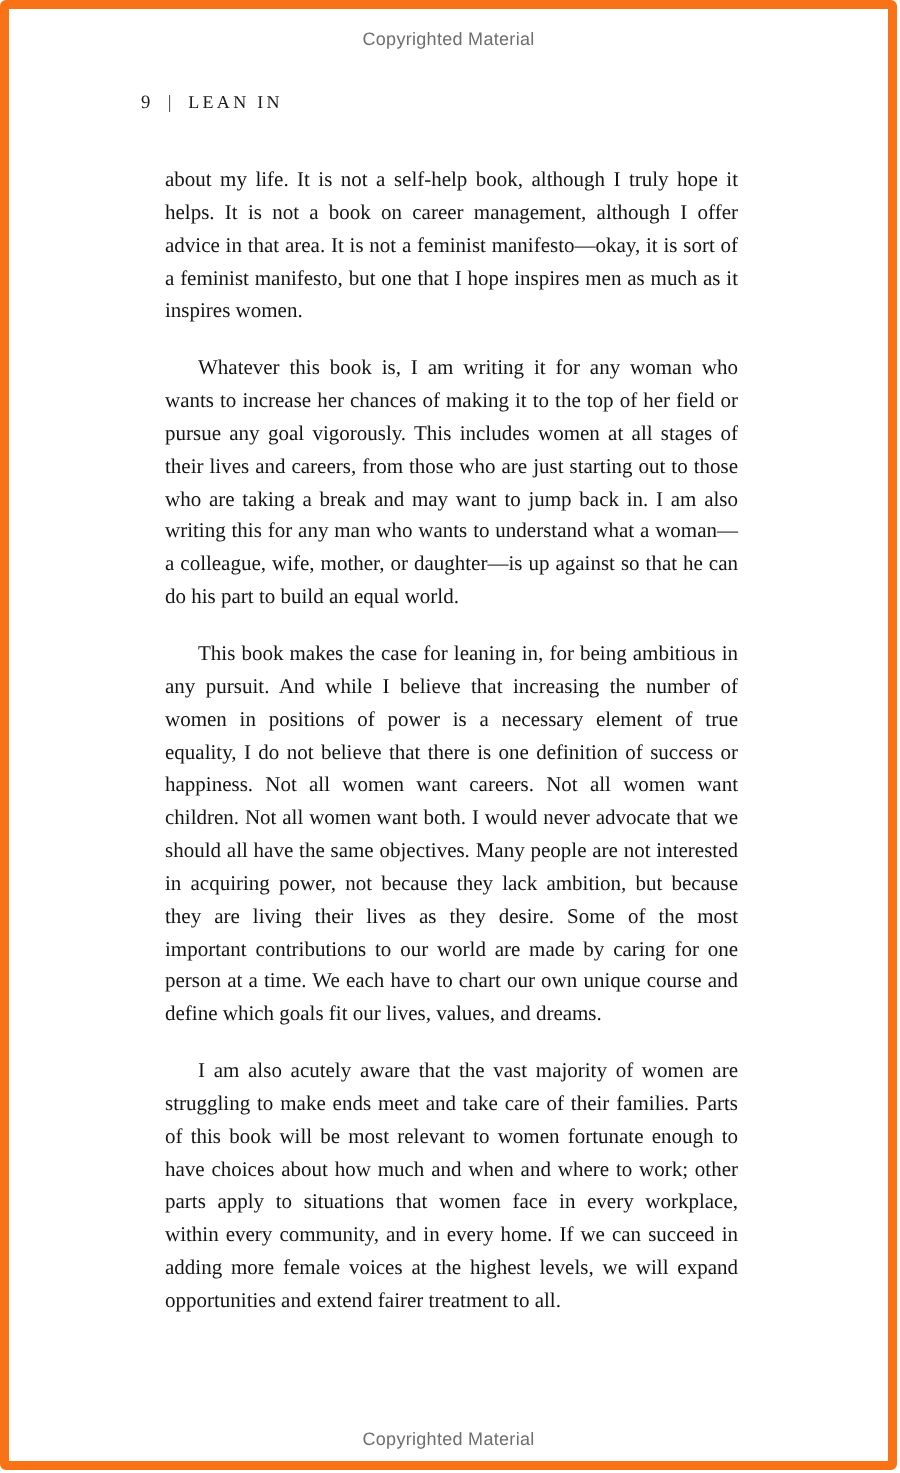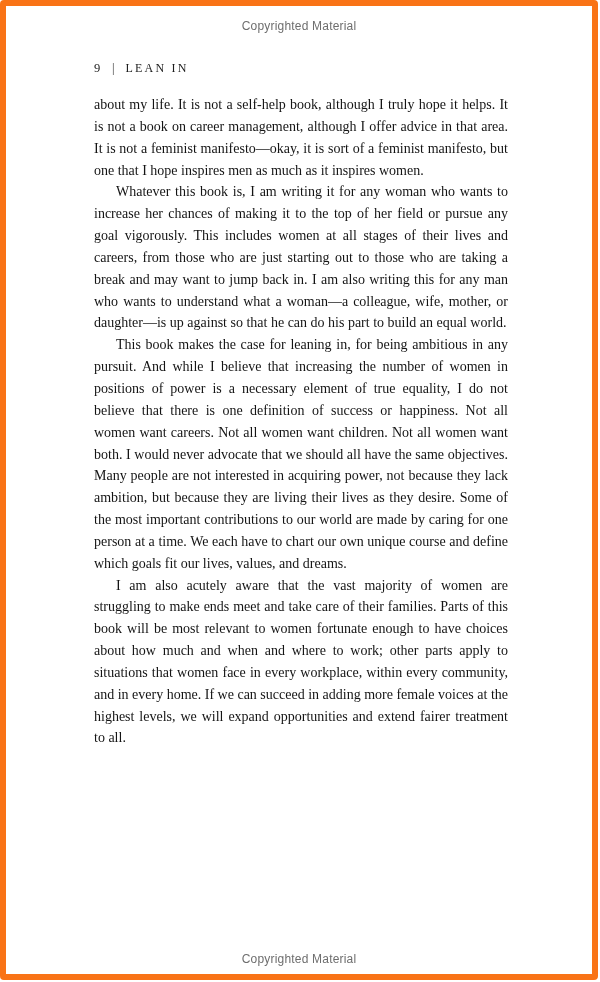--- a/index.html
+++ b/index.html
@@ -55,21 +55,21 @@
     position: absolute;
     left: 88px;
     top: 88px;
     width: 414px;
     font-size: 14px;
     line-height: 21.85px;
     color: #141414;
     text-align: justify;
   }
   .body-text p {
-    margin: 0;
+    margin: 16px;
     padding: 0;
     text-indent: 22px;
   }
   .body-text p.no-indent {
     text-indent: 0;
   }
 </style>
 </head>
 <body>
 

